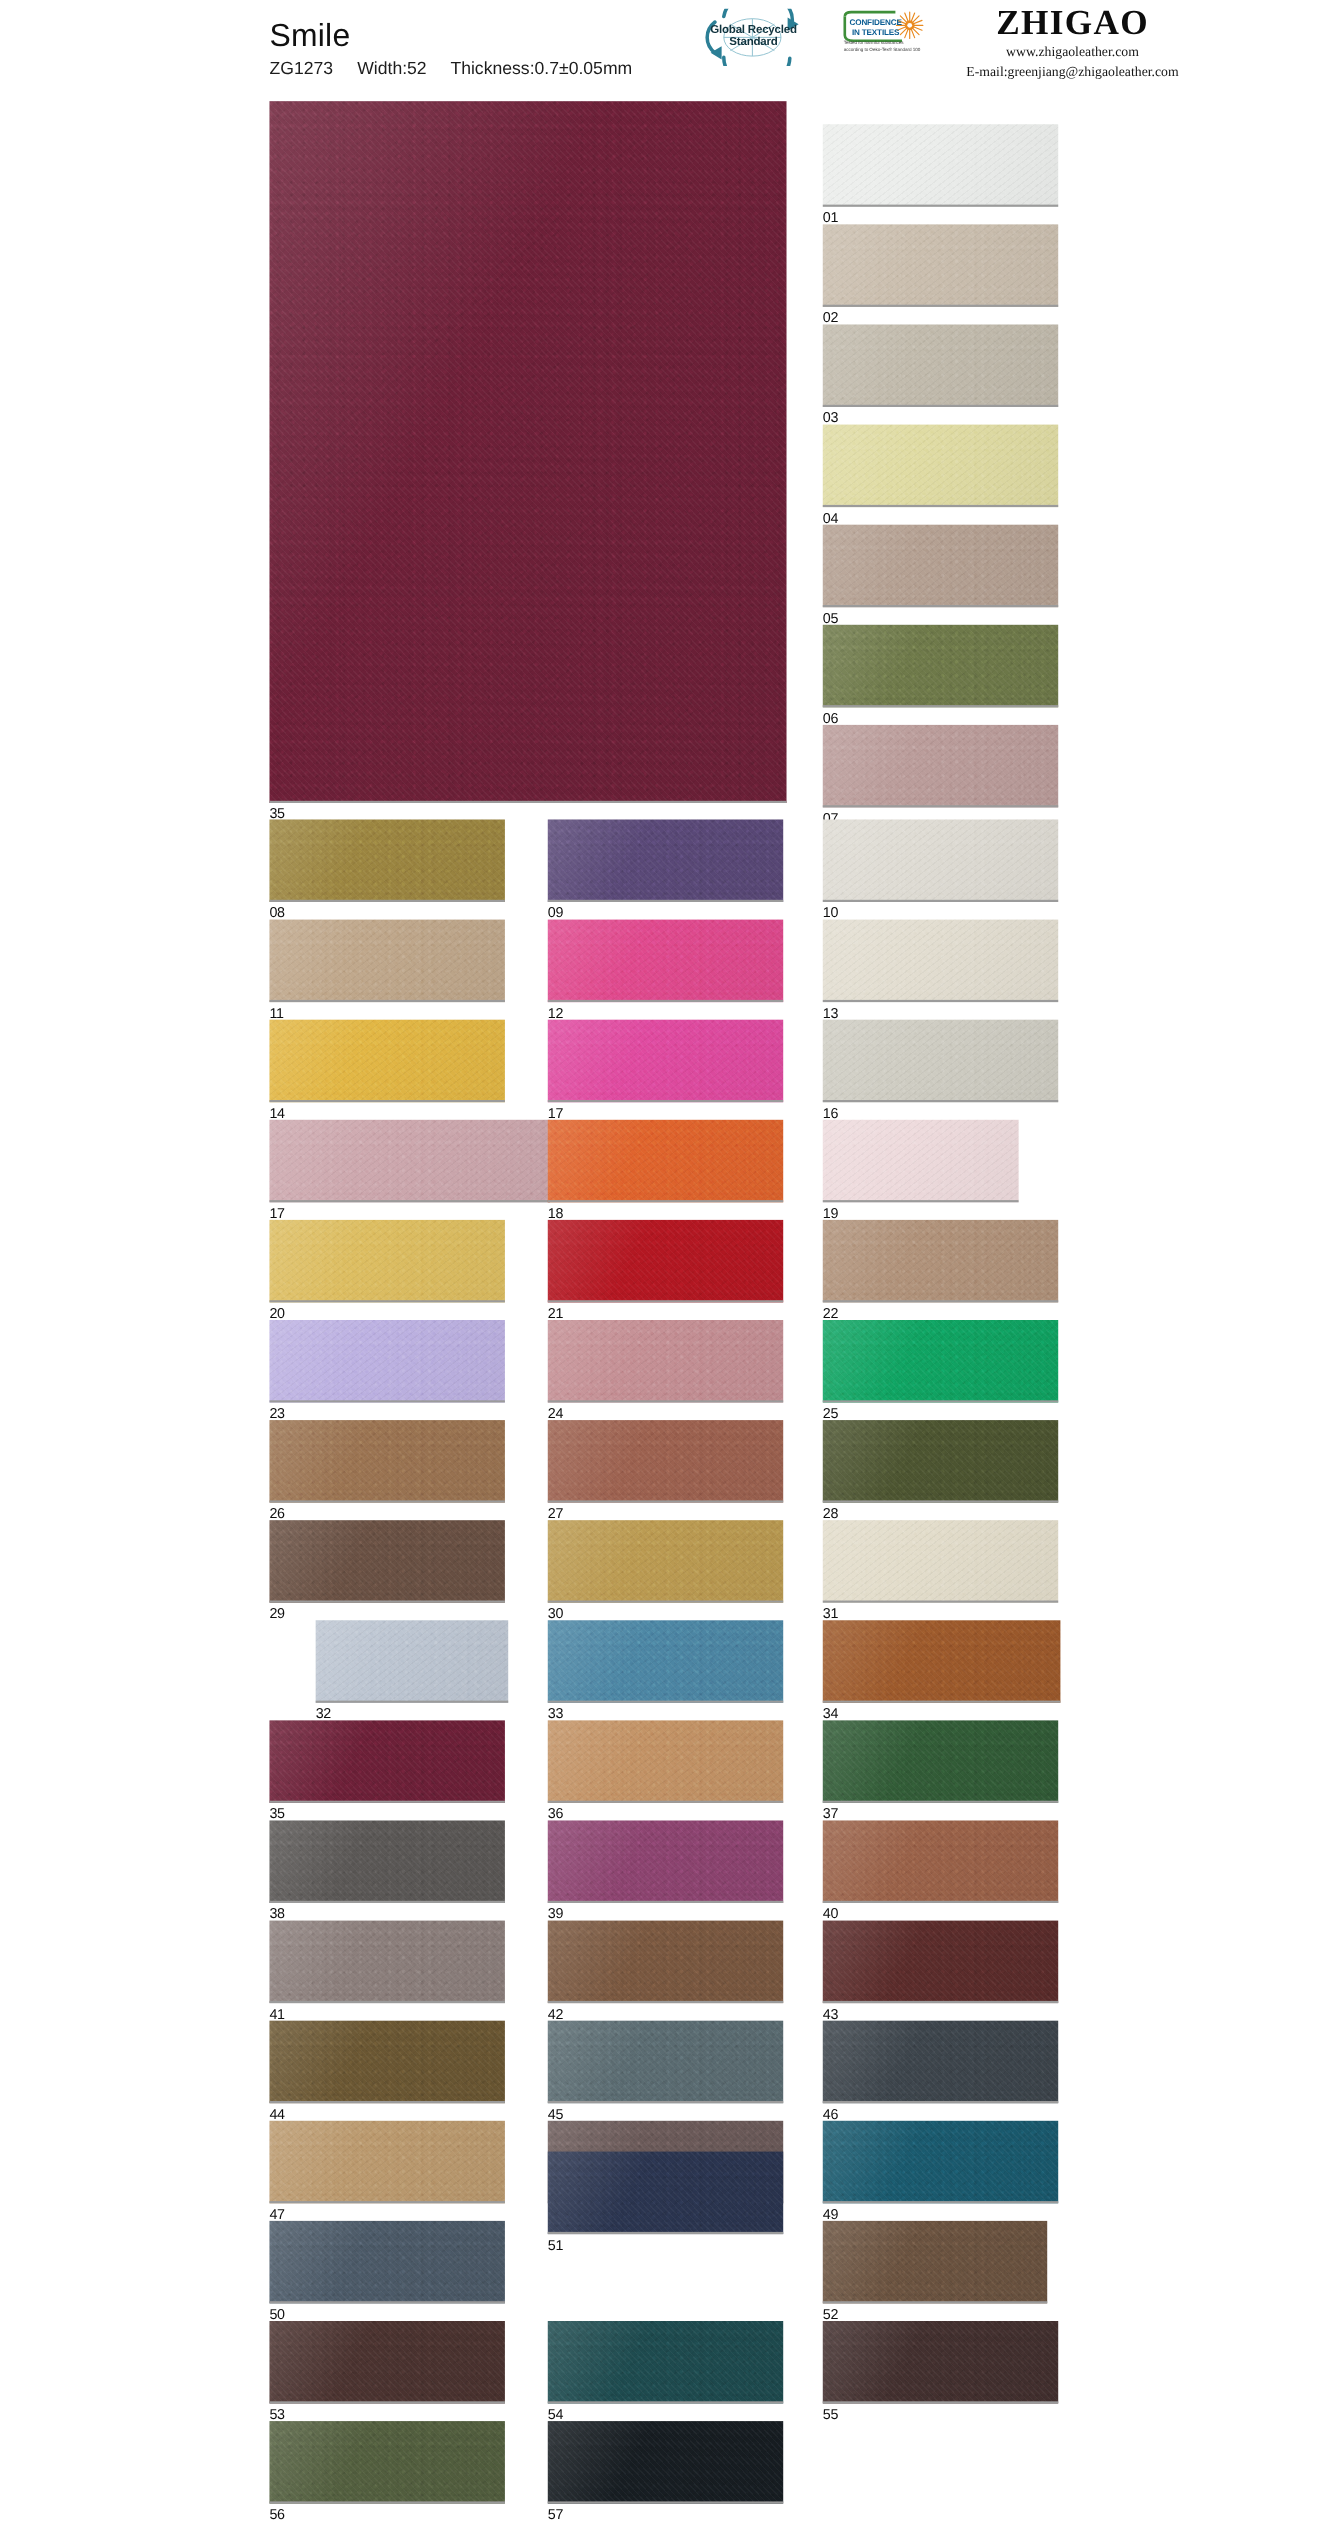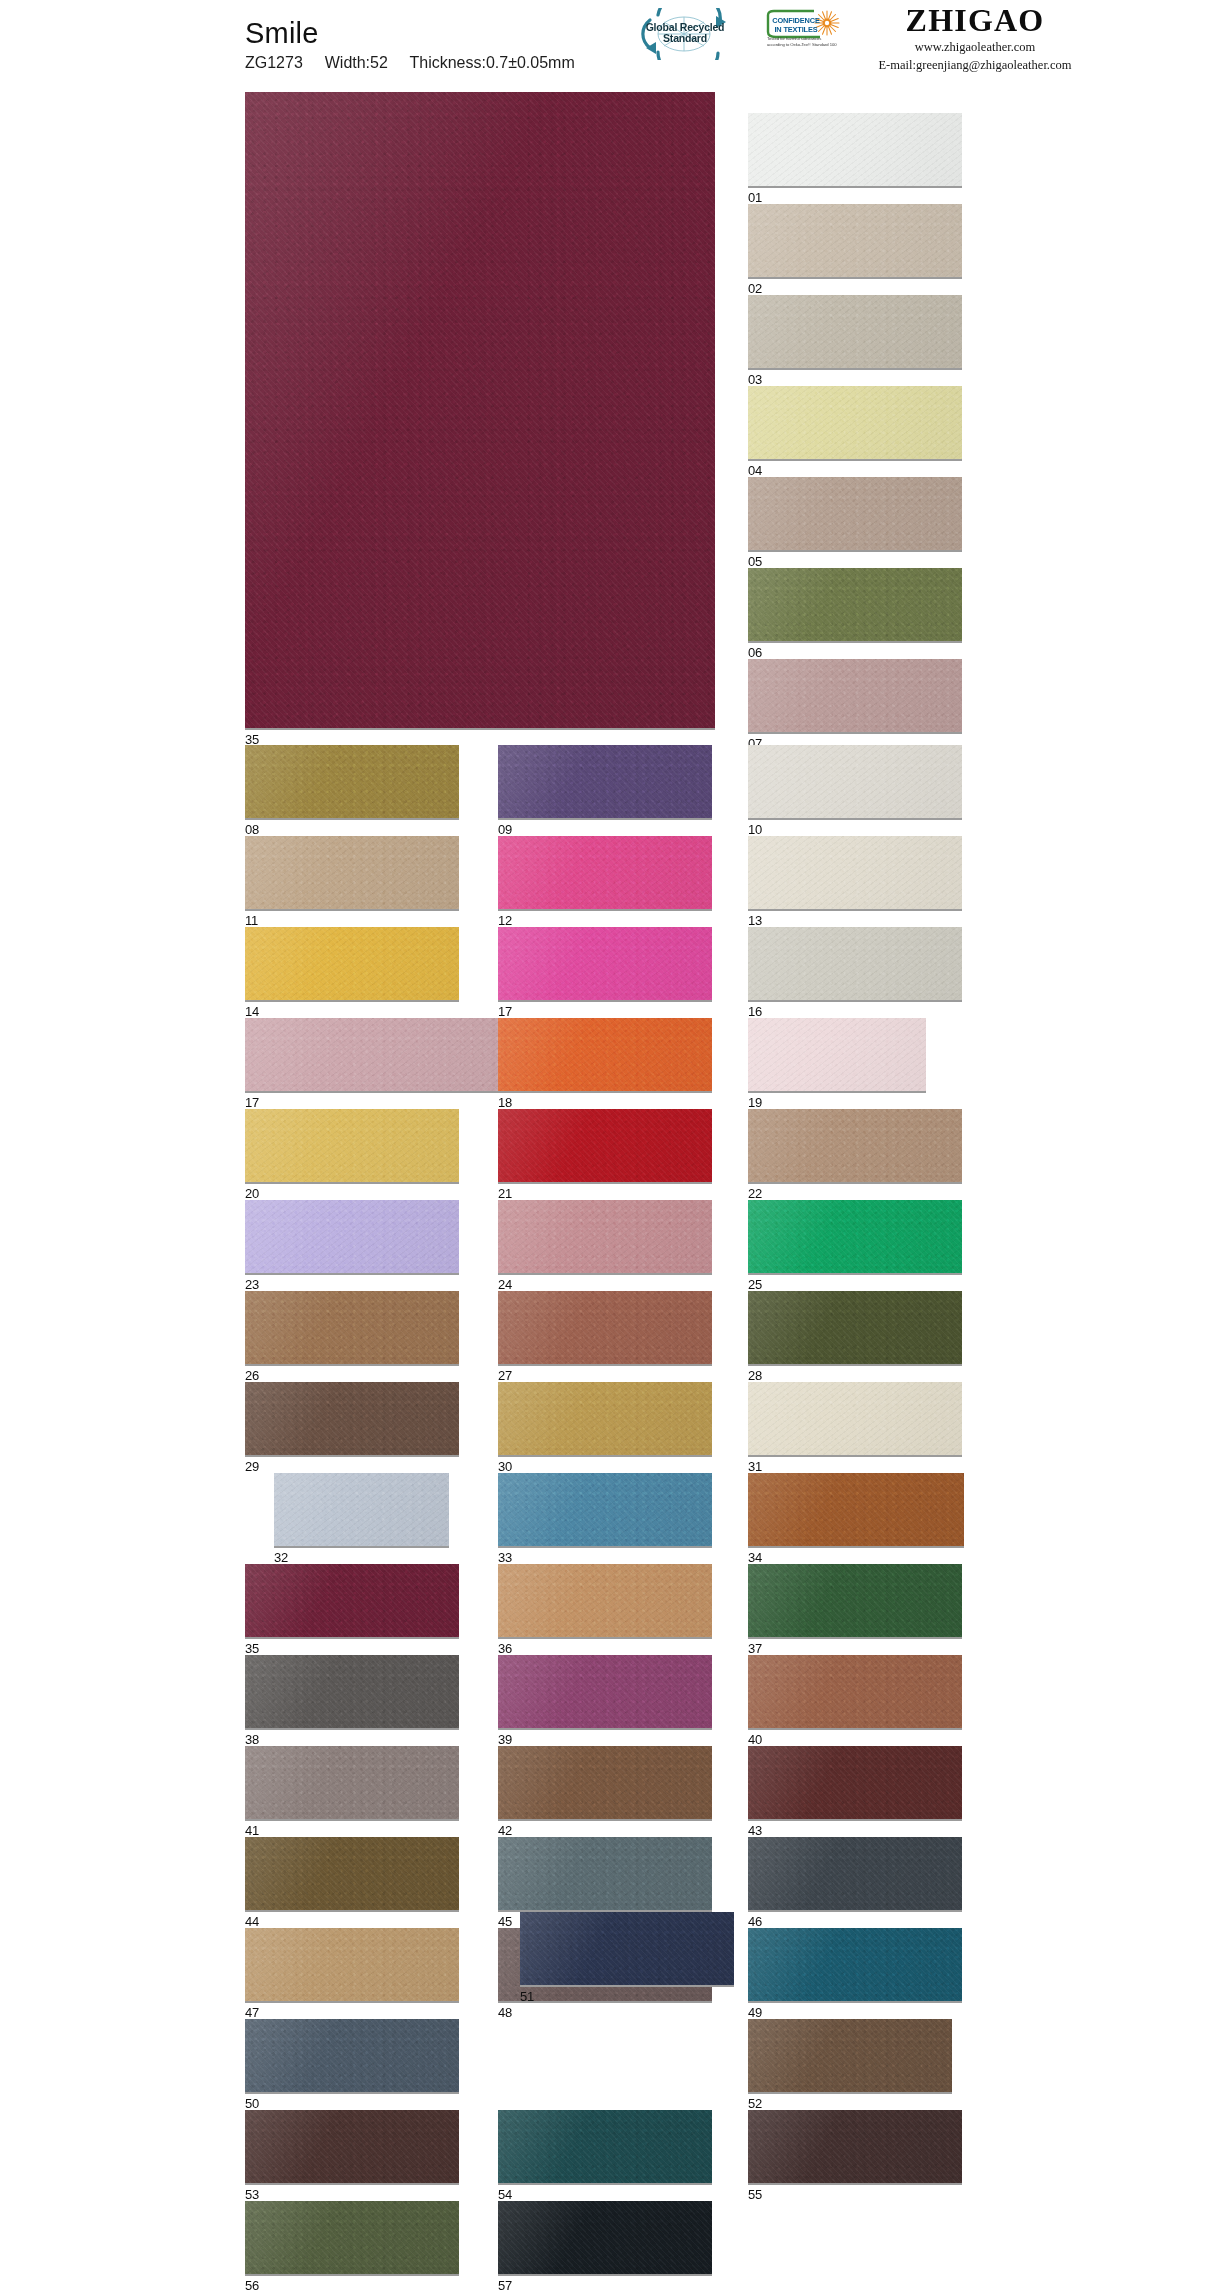--- a/index.html
+++ b/index.html
@@ -488,21 +488,21 @@
       </div>
       <div class="code">30</div>
     </div>
     <div class="swatch" style="left: 748px; top: 1382px; width: 214px;">
       <div class="chip" style="height: 73px; background-color: rgb(227, 221, 203);">
         <div class="grain2"></div>
         <div class="sheen"></div>
       </div>
       <div class="code">31</div>
     </div>
-    <div class="swatch" style="left: 235px; top: 1473px; width: 214px; padding-left: 39px;">
+    <div class="swatch" style="left: 248px; top: 1473px; width: 214px; padding-left: 39px;">
       <div class="chip" style="height: 73px; background-color: rgb(189, 198, 210);">
         <div class="grain2"></div>
         <div class="sheen"></div>
       </div>
       <div class="code">32</div>
     </div>
     <div class="swatch" style="left: 498px; top: 1473px; width: 214px;">
       <div class="chip" style="height: 73px; background-color: rgb(77, 135, 165);">
         <div class="grain2"></div>
         <div class="sheen"></div>
@@ -621,21 +621,21 @@
       </div>
       <div class="code">49</div>
     </div>
     <div class="swatch" style="left: 245px; top: 2019px; width: 214px;">
       <div class="chip" style="height: 73px; background-color: rgb(76, 90, 104);">
         <div class="grain2"></div>
         <div class="sheen"></div>
       </div>
       <div class="code">50</div>
     </div>
-    <div class="swatch" style="left: 498px; top: 1912px; width: 214px; margin-left: 22px;">
+    <div class="swatch" style="left: 498px; top: 1956px; width: 214px;">
       <div class="chip" style="height: 73px; background-color: rgb(43, 53, 80);">
         <div class="grain2"></div>
         <div class="sheen"></div>
       </div>
       <div class="code">51</div>
     </div>
     <div class="swatch" style="left: 748px; top: 2019px; width: 204px;">
       <div class="chip" style="height: 73px; background-color: rgb(107, 83, 64);">
         <div class="grain2"></div>
         <div class="sheen"></div>

